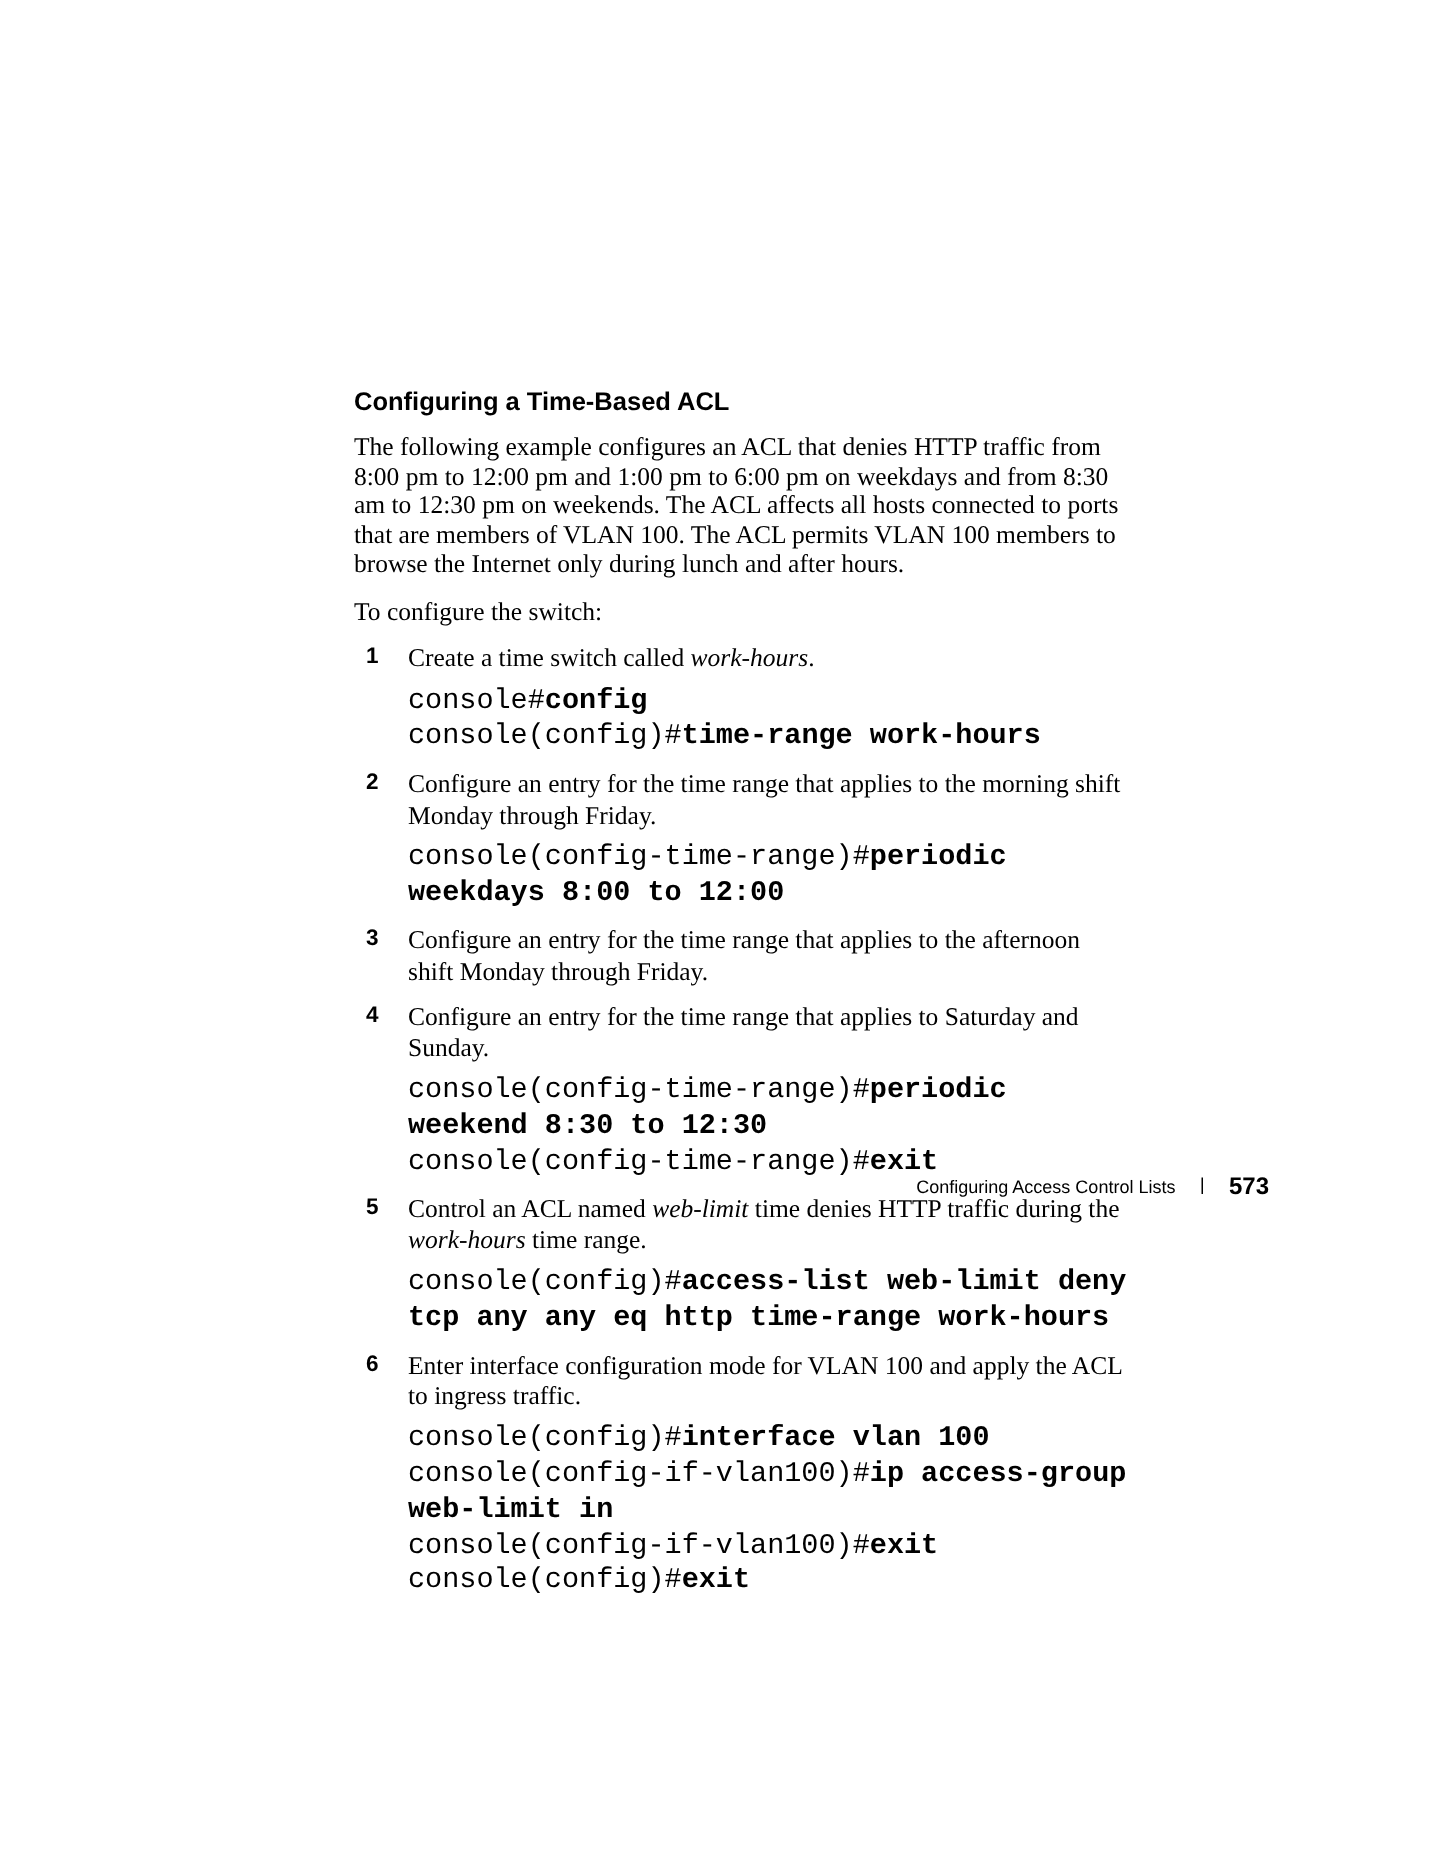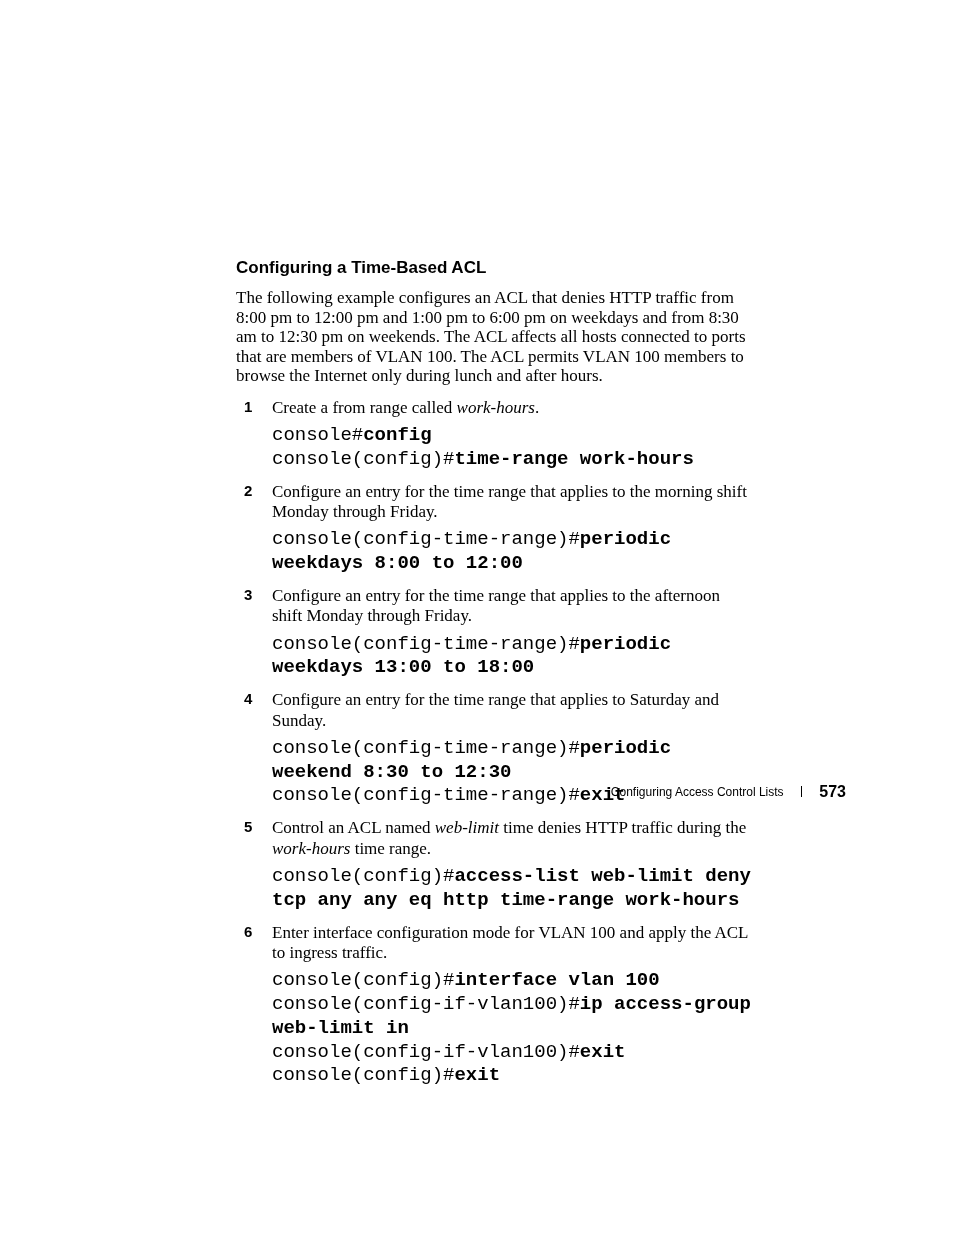--- a/index.html
+++ b/index.html
@@ -102,45 +102,43 @@
 </style>
 </head>
 <body>
 
 <div class="page">
 
   <h3 class="section-heading">Configuring a Time-Based ACL</h3>
 
   <p class="body">The following example configures an ACL that denies HTTP traffic from 8:00 pm to 12:00 pm and 1:00 pm to 6:00 pm on weekdays and from 8:30 am to 12:30 pm on weekends. The ACL affects all hosts connected to ports that are members of VLAN 100. The ACL permits VLAN 100 members to browse the Internet only during lunch and after hours.</p>
 
+  <p class="body">To configure the switch:</p>
 
   <ol class="steps">
 
     <li>
       <span class="step-text">
-        <span>Create a from range called </span><em>work-hours</em><span>.</span>
+        <span>Create a time switch called </span><em>work-hours</em><span>.</span>
       </span>
       <span class="code">
         <span>console#</span><b>config</b><br>
         <span>console(config)#</span><b>time-range work-hours</b>
       </span>
     </li>
 
     <li>
       <span class="step-text">Configure an entry for the time range that applies to the morning shift Monday through Friday.</span>
       <span class="code">
         <span>console(config-time-range)#</span><b>periodic weekdays 8:00 to 12:00</b>
       </span>
     </li>
 
     <li>
       <span class="step-text">Configure an entry for the time range that applies to the afternoon shift Monday through Friday.</span>
-      <span class="code">
-        <span>console(config-time-range)#</span><b>periodic weekdays 13:00 to 18:00</b>
-      </span>
     </li>
 
     <li>
       <span class="step-text">Configure an entry for the time range that applies to Saturday and Sunday.</span>
       <span class="code">
         <span>console(config-time-range)#</span><b>periodic weekend 8:30 to 12:30</b><br>
         <span>console(config-time-range)#</span><b>exit</b>
       </span>
     </li>
 

